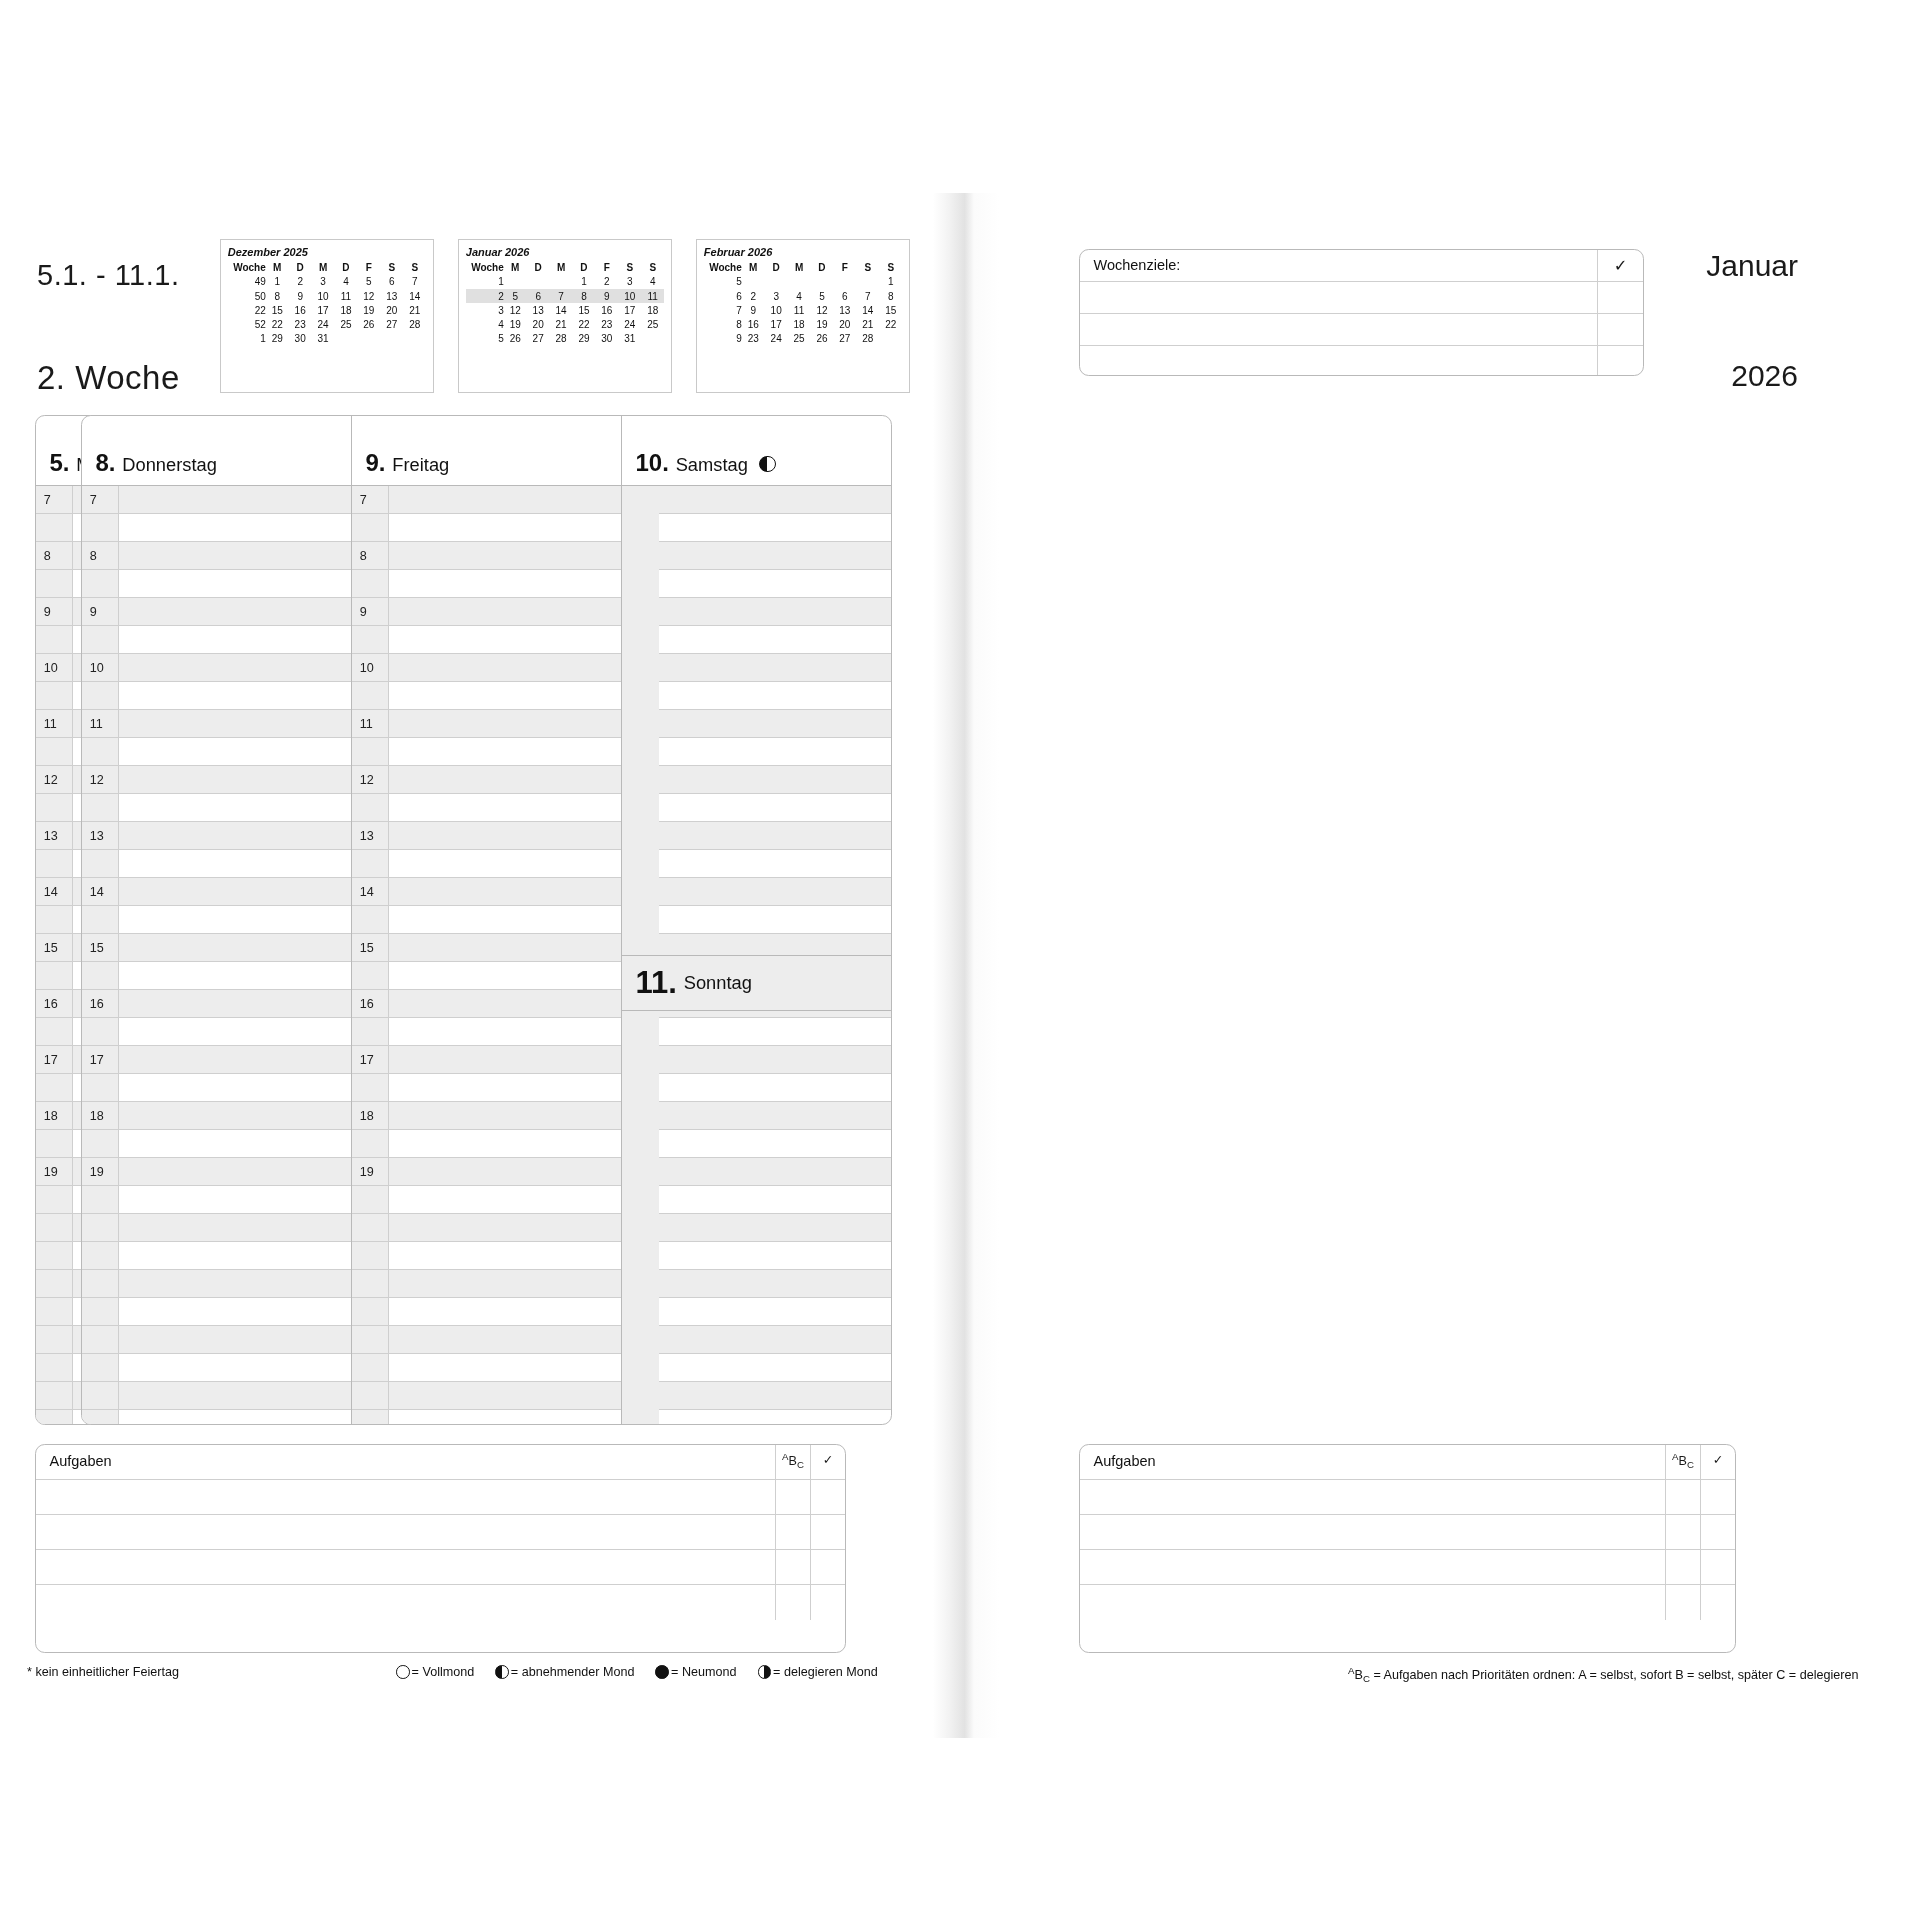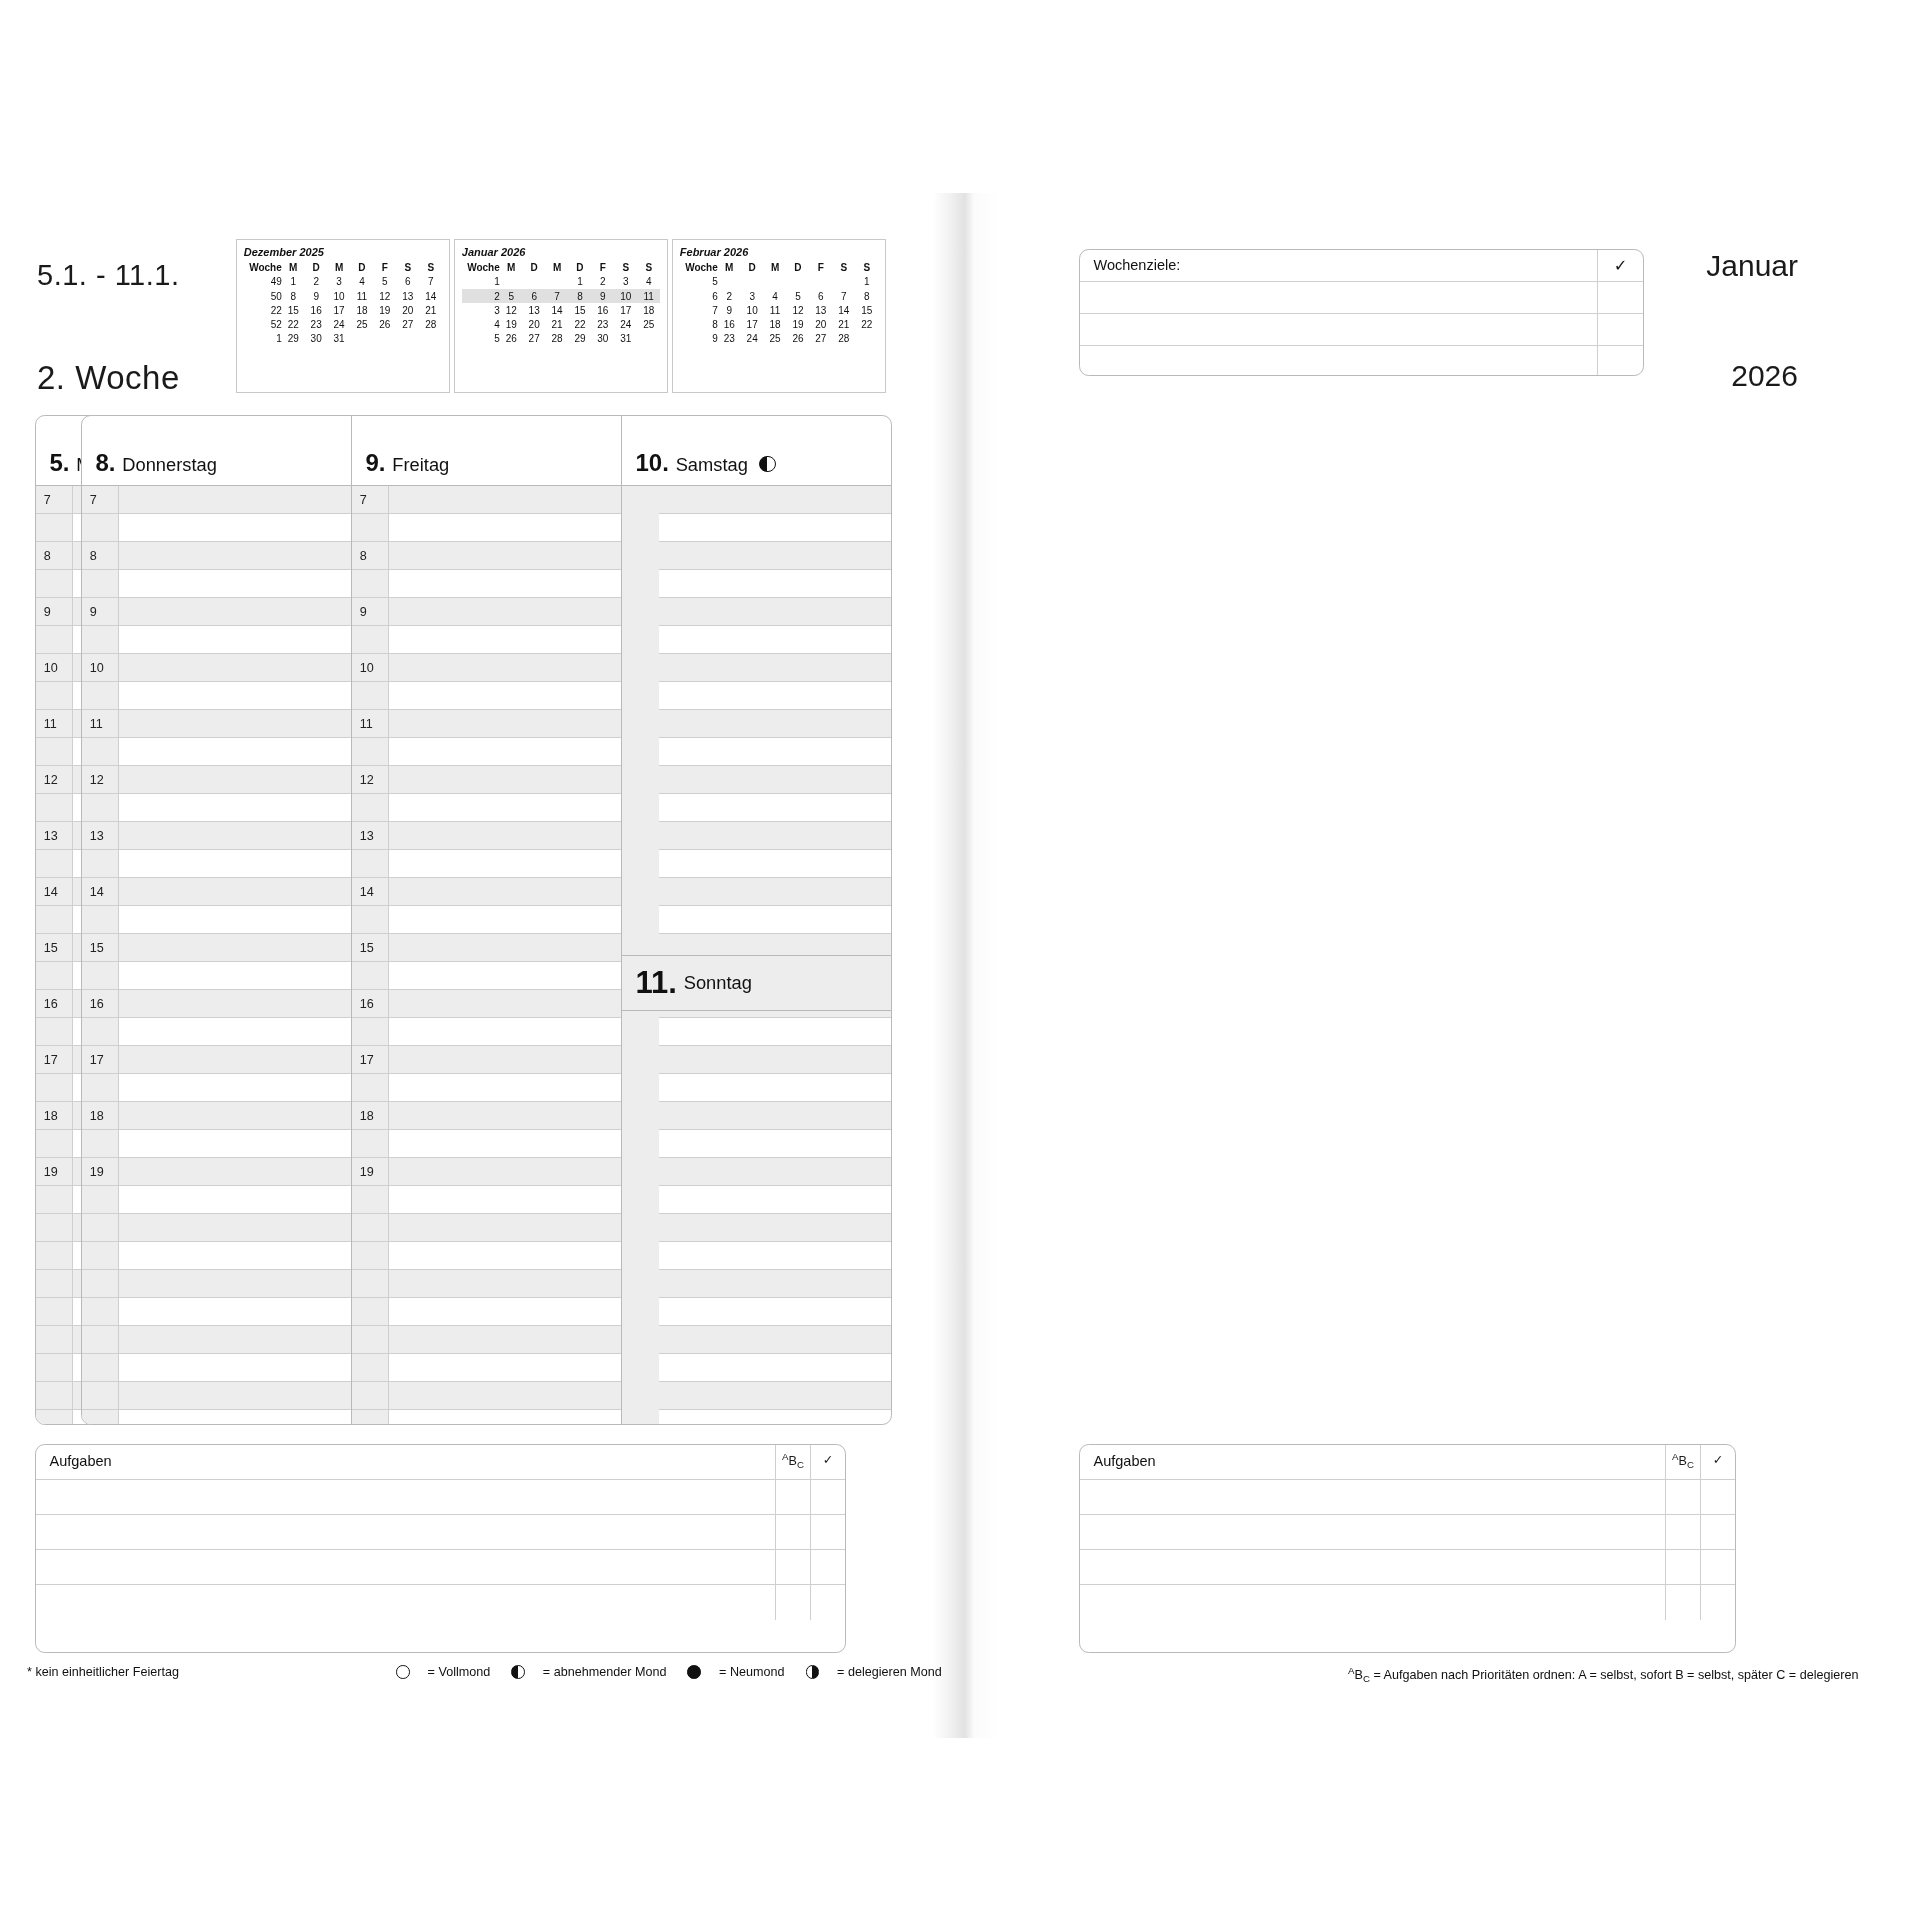--- a/index.html
+++ b/index.html
@@ -46,23 +46,23 @@
     position: absolute;
     left: 37px; top: 359px;
     font-size: 33px;
     letter-spacing: 0.5px;
     color: #1a1a1a;
   }
 
   
   .mini-months {
     position: absolute;
-    left: 236px; top: 239px;
+    left: 220px; top: 239px;
     display: flex;
-    gap: 4px;
+    gap: 24px;
   }
   .mini-month {
     border: 1px solid #c9c9c9;
     width: 214px;
     height: 154px;
     box-sizing: border-box;
     padding: 5.8px 6.8px 3.9px 6.8px;
     background: #fff;
   }
   .mini-title {
@@ -299,21 +299,21 @@
   }
   .moon-legend {
     position: absolute;
     left: 396px; top: 1665px;
     font-size: 12.6px;
     color: #111;
     display: flex;
     gap: 21px;
     align-items: center;
   }
-  .moon-legend span.item { display: inline-flex; align-items: center; gap: 18px; }
+  .moon-legend span.item { display: inline-flex; align-items: center; gap: 2px; }
   .mg {
     width: 11.6px; height: 11.6px; border-radius: 50%;
     border: 1.4px solid #111;
     display: inline-block;
   }
   .mg.full { background: #fff; }
   .mg.waning { background: linear-gradient(to right, #111 0 50%, #fff 50% 100%); }
   .mg.new { background: #111; }
   .mg.waxing { background: linear-gradient(to right, #fff 0 50%, #111 50% 100%); }
 

